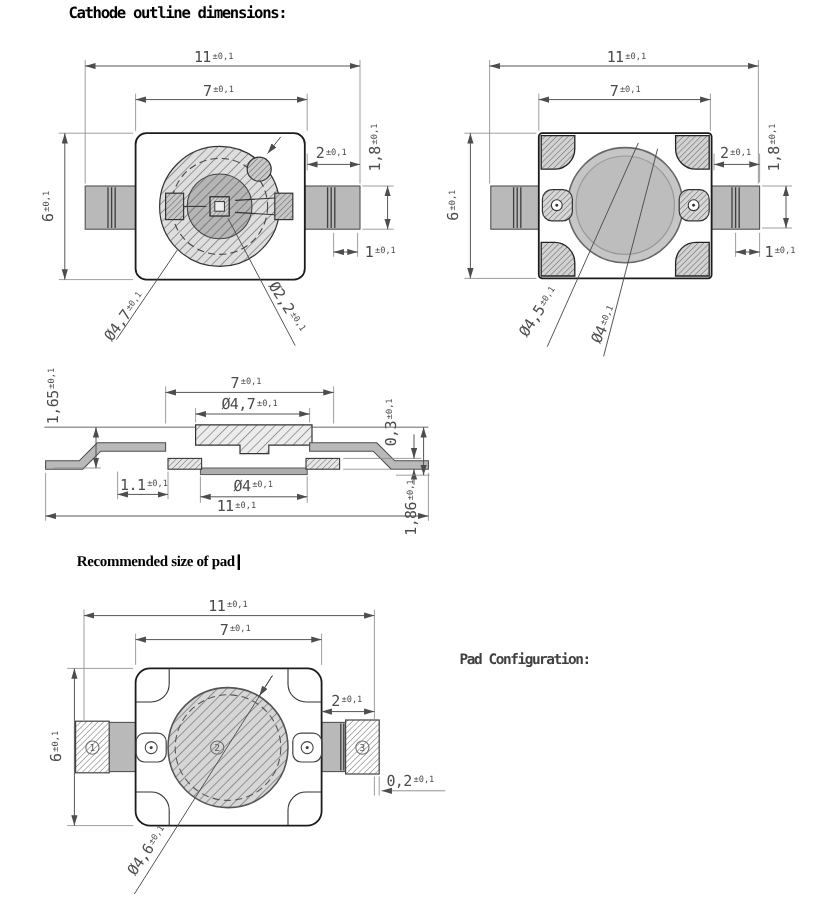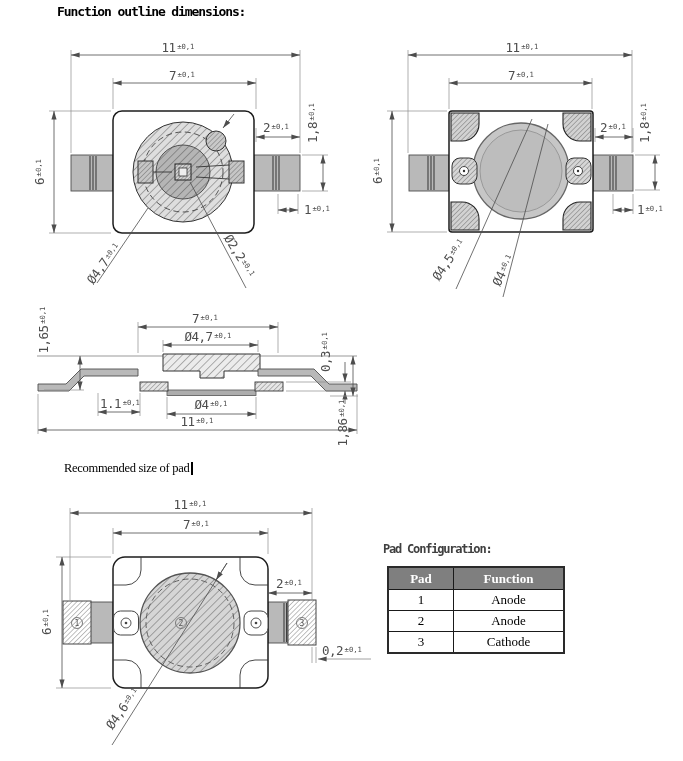--- a/index.html
+++ b/index.html
@@ -2,21 +2,21 @@
 <html><head>
 <meta charset="utf-8">
 <style>
   html,body{margin:0;padding:0;background:#fff;}
   #page{position:relative;width:683px;height:761px;background:#fff;overflow:hidden;
         font-family:"Liberation Sans",sans-serif;}
   #dwg{position:absolute;top:0;left:0;}
   .doctitle{position:absolute;left:57px;top:4px;font-family:"DejaVu Sans Mono",monospace;
             font-weight:bold;font-size:13px;letter-spacing:-1.1px;color:#000;}
   .reclabel{position:absolute;left:64px;top:461px;font-family:"Liberation Serif",serif;
-            font-size:12.5px;letter-spacing:-0.3px;color:#000;}
+            font-size:12.5px;letter-spacing:-0.3px;color:#000;font-weight:bold;}
   .caret{display:inline-block;width:2px;height:13px;background:#000;margin-left:2px;
          vertical-align:text-bottom;}
   .padtitle{position:absolute;left:383px;top:542px;font-family:"DejaVu Sans Mono",monospace;
             font-weight:bold;font-size:12px;letter-spacing:-1.2px;color:#404040;}
   .padtable{position:absolute;left:387px;top:566px;border-collapse:collapse;
             font-family:"Liberation Serif",serif;font-size:13px;border:2px solid #2a2a2a;}
   .padtable th{background:#7f7f7f;color:#fff;font-weight:bold;border:1px solid #1a1a1a;
                height:21px;padding:0;}
   .padtable td{background:#fff;color:#000;border:1px solid #1a1a1a;height:20px;
                text-align:center;padding:0;}
@@ -326,42 +326,20 @@
     <line class="xl" x1="316" y1="647" x2="316" y2="663"></line>
     <line x1="371" y1="659" x2="318" y2="659" stroke="#8c8c8c" stroke-width="0.8" marker-end="url(#ar)"></line>
     <text class="dim" x="322" y="655" fill="#808080"><tspan>0,2</tspan><tspan class="tol" dx="1.5" dy="-3">±0,1</tspan></text>
 
     <line class="dl" x1="227" y1="563" x2="112" y2="745"></line>
     <line class="dl" x1="227" y1="563" x2="216" y2="580" marker-end="url(#ar)"></line>
     <text class="dim" x="126" y="711" text-anchor="middle" transform="rotate(-55 126 711)"><tspan>Ø4,6</tspan><tspan class="tol" dx="1.5" dy="-3">±0,1</tspan></text>
   </g>
 </svg>
 
-<div class="doctitle">Function outline dimensions:</div>
+<div class="doctitle">Cathode outline dimensions:</div>
 
 <div class="reclabel"><span>Recommended size of pad</span><span class="caret"></span></div>
 
 <div class="padtitle">Pad Configuration:</div>
 
-<table class="padtable">
-  <thead>
-    <tr>
-      <th class="c1">Pad</th>
-      <th class="c2">Function</th>
-    </tr>
-  </thead>
-  <tbody>
-    <tr>
-      <td>1</td>
-      <td>Anode</td>
-    </tr>
-    <tr>
-      <td>2</td>
-      <td>Anode</td>
-    </tr>
-    <tr>
-      <td>3</td>
-      <td>Cathode</td>
-    </tr>
-  </tbody>
-</table>
 
 </div>
 
 </body></html>

